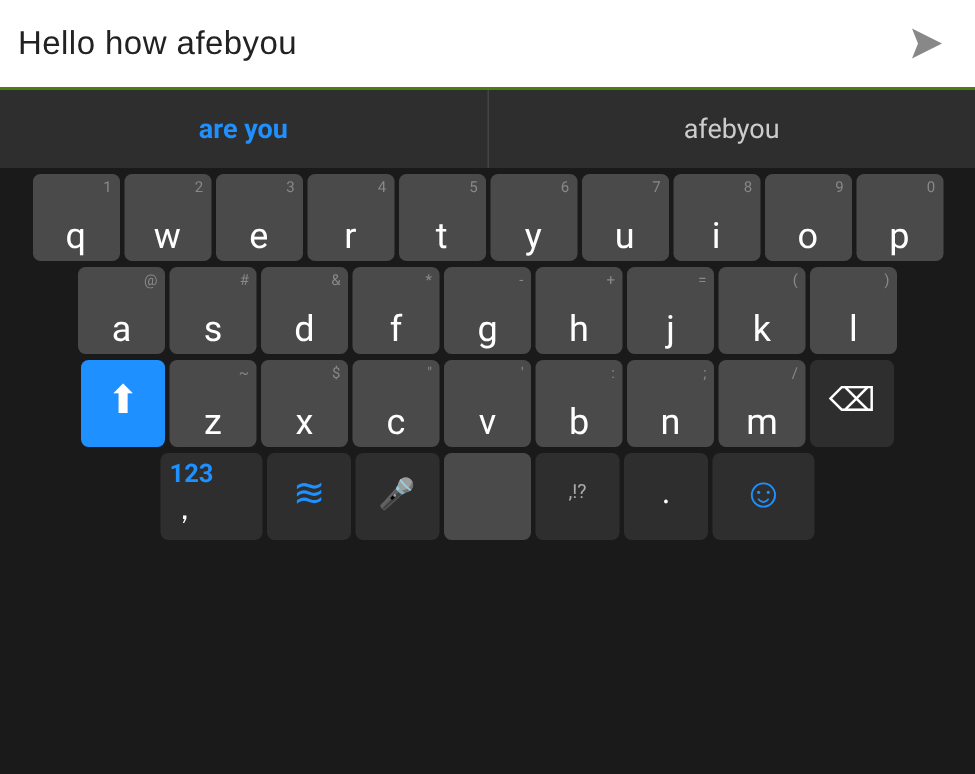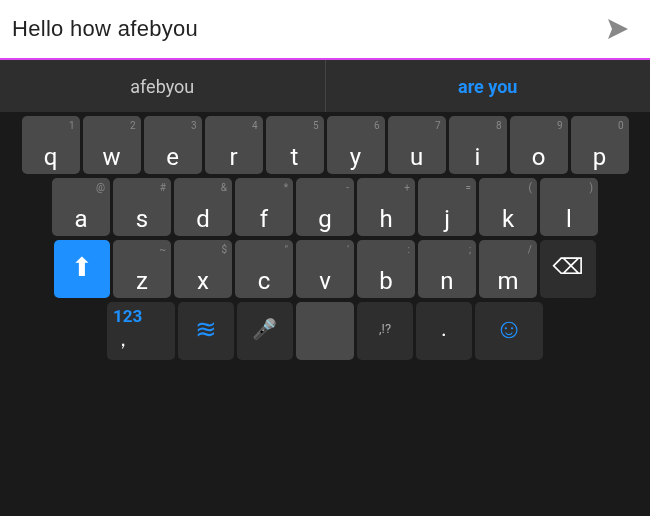--- a/index.html
+++ b/index.html
@@ -11,21 +11,21 @@
       overflow: hidden;
     }
 
     
     #input-bar {
       display: flex;
       align-items: center;
       background: #fff;
       padding: 8px 12px;
       height: 60px;
-      border-bottom: 2px solid #d946ef;
+      border-bottom: 2px solid #4d7c0f;
     }
     #input-field {
       flex: 1;
       font-size: 22px;
       color: #222;
       background: transparent;
       border: none;
       outline: none;
       letter-spacing: 0.3px;
     }
@@ -170,25 +170,25 @@
 <div id="input-bar">
   <input id="input-field" type="text" value="Hello how afebyou" style="">
   <div id="send-btn">
     <svg width="28" height="28" viewBox="0 0 28 28">
       <polygon points="4,4 24,14 4,24 8,14" fill="#888"></polygon>
     </svg>
   </div>
 </div>
 
 <div id="autocomplete-bar">
+  <div class="autocomplete-item active">
+    <span>are you</span>
+  </div>
   <div class="autocomplete-item">
     <span>afebyou</span>
-  </div>
-  <div class="autocomplete-item active">
-    <span>are you</span>
   </div>
 </div>
 
 <div id="keyboard">
 
   <div class="key-row">
     <div class="key">
         <span class="key-sub">1</span>
         <span class="key-main">q</span>
       </div>

